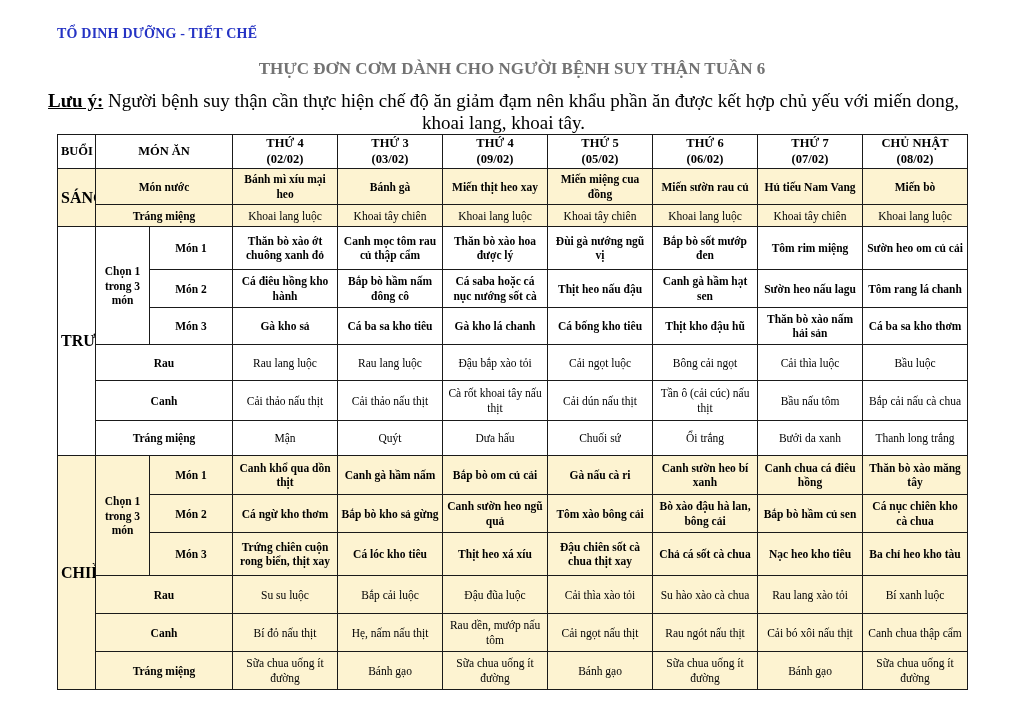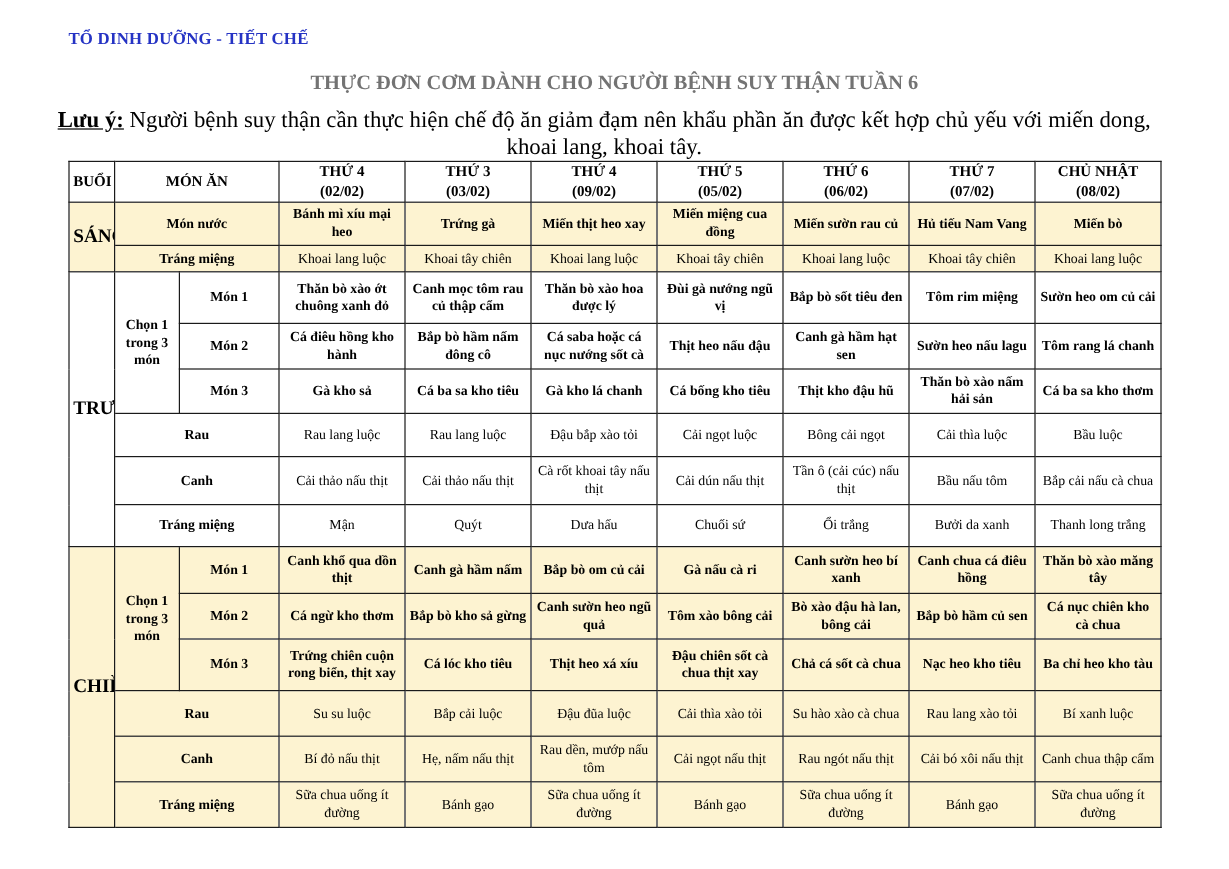--- a/index.html
+++ b/index.html
@@ -98,21 +98,21 @@
         <th><span>THỨ 7</span><br><span>(07/02)</span></th>
         <th><span>CHỦ NHẬT</span><br><span>(08/02)</span></th>
       </tr>
     </thead>
     <tbody>
 
       <tr class="beige" style="height:36px">
         <td class="buoi" rowspan="2">SÁNG</td>
         <td class="label" colspan="2">Món nước</td>
       <td class="dish b">Bánh mì xíu mại heo</td>
-          <td class="dish b">Trứng gà</td>
+          <td class="dish b">Bánh gà</td>
           <td class="dish b">Miến thịt heo xay</td>
           <td class="dish b">Miến miệng cua đồng</td>
           <td class="dish b">Miến sườn rau củ</td>
           <td class="dish b">Hủ tiếu Nam Vang</td>
           <td class="dish b">Miến bò</td>
         </tr>
       <tr class="beige" style="height:22px">
         <td class="label" colspan="2">Tráng miệng</td>
       <td class="dish">Khoai lang luộc</td>
           <td class="dish">Khoai tây chiên</td>
@@ -124,21 +124,21 @@
         </tr>
 
       <tr style="height:43px">
         <td class="buoi" rowspan="6">TRƯA</td>
         <td class="chon" rowspan="3">Chọn 1 trong 3 món</td>
         <td class="label">Món 1</td>
       <td class="dish b">Thăn bò xào ớt chuông xanh đỏ</td>
           <td class="dish b">Canh mọc tôm rau củ thập cẩm</td>
           <td class="dish b">Thăn bò xào hoa được lý</td>
           <td class="dish b">Đùi gà nướng ngũ vị</td>
-          <td class="dish b">Bắp bò sốt tiêu đen</td>
+          <td class="dish b">Bắp bò sốt mướp đen</td>
           <td class="dish b">Tôm rim miệng</td>
           <td class="dish b">Sườn heo om củ cải</td>
         </tr>
       <tr style="height:38px">
         <td class="label">Món 2</td>
       <td class="dish b">Cá điêu hồng kho hành</td>
           <td class="dish b">Bắp bò hầm nấm đông cô</td>
           <td class="dish b">Cá saba hoặc cá nục nướng sốt cà</td>
           <td class="dish b">Thịt heo nấu đậu</td>
           <td class="dish b">Canh gà hầm hạt sen</td>

